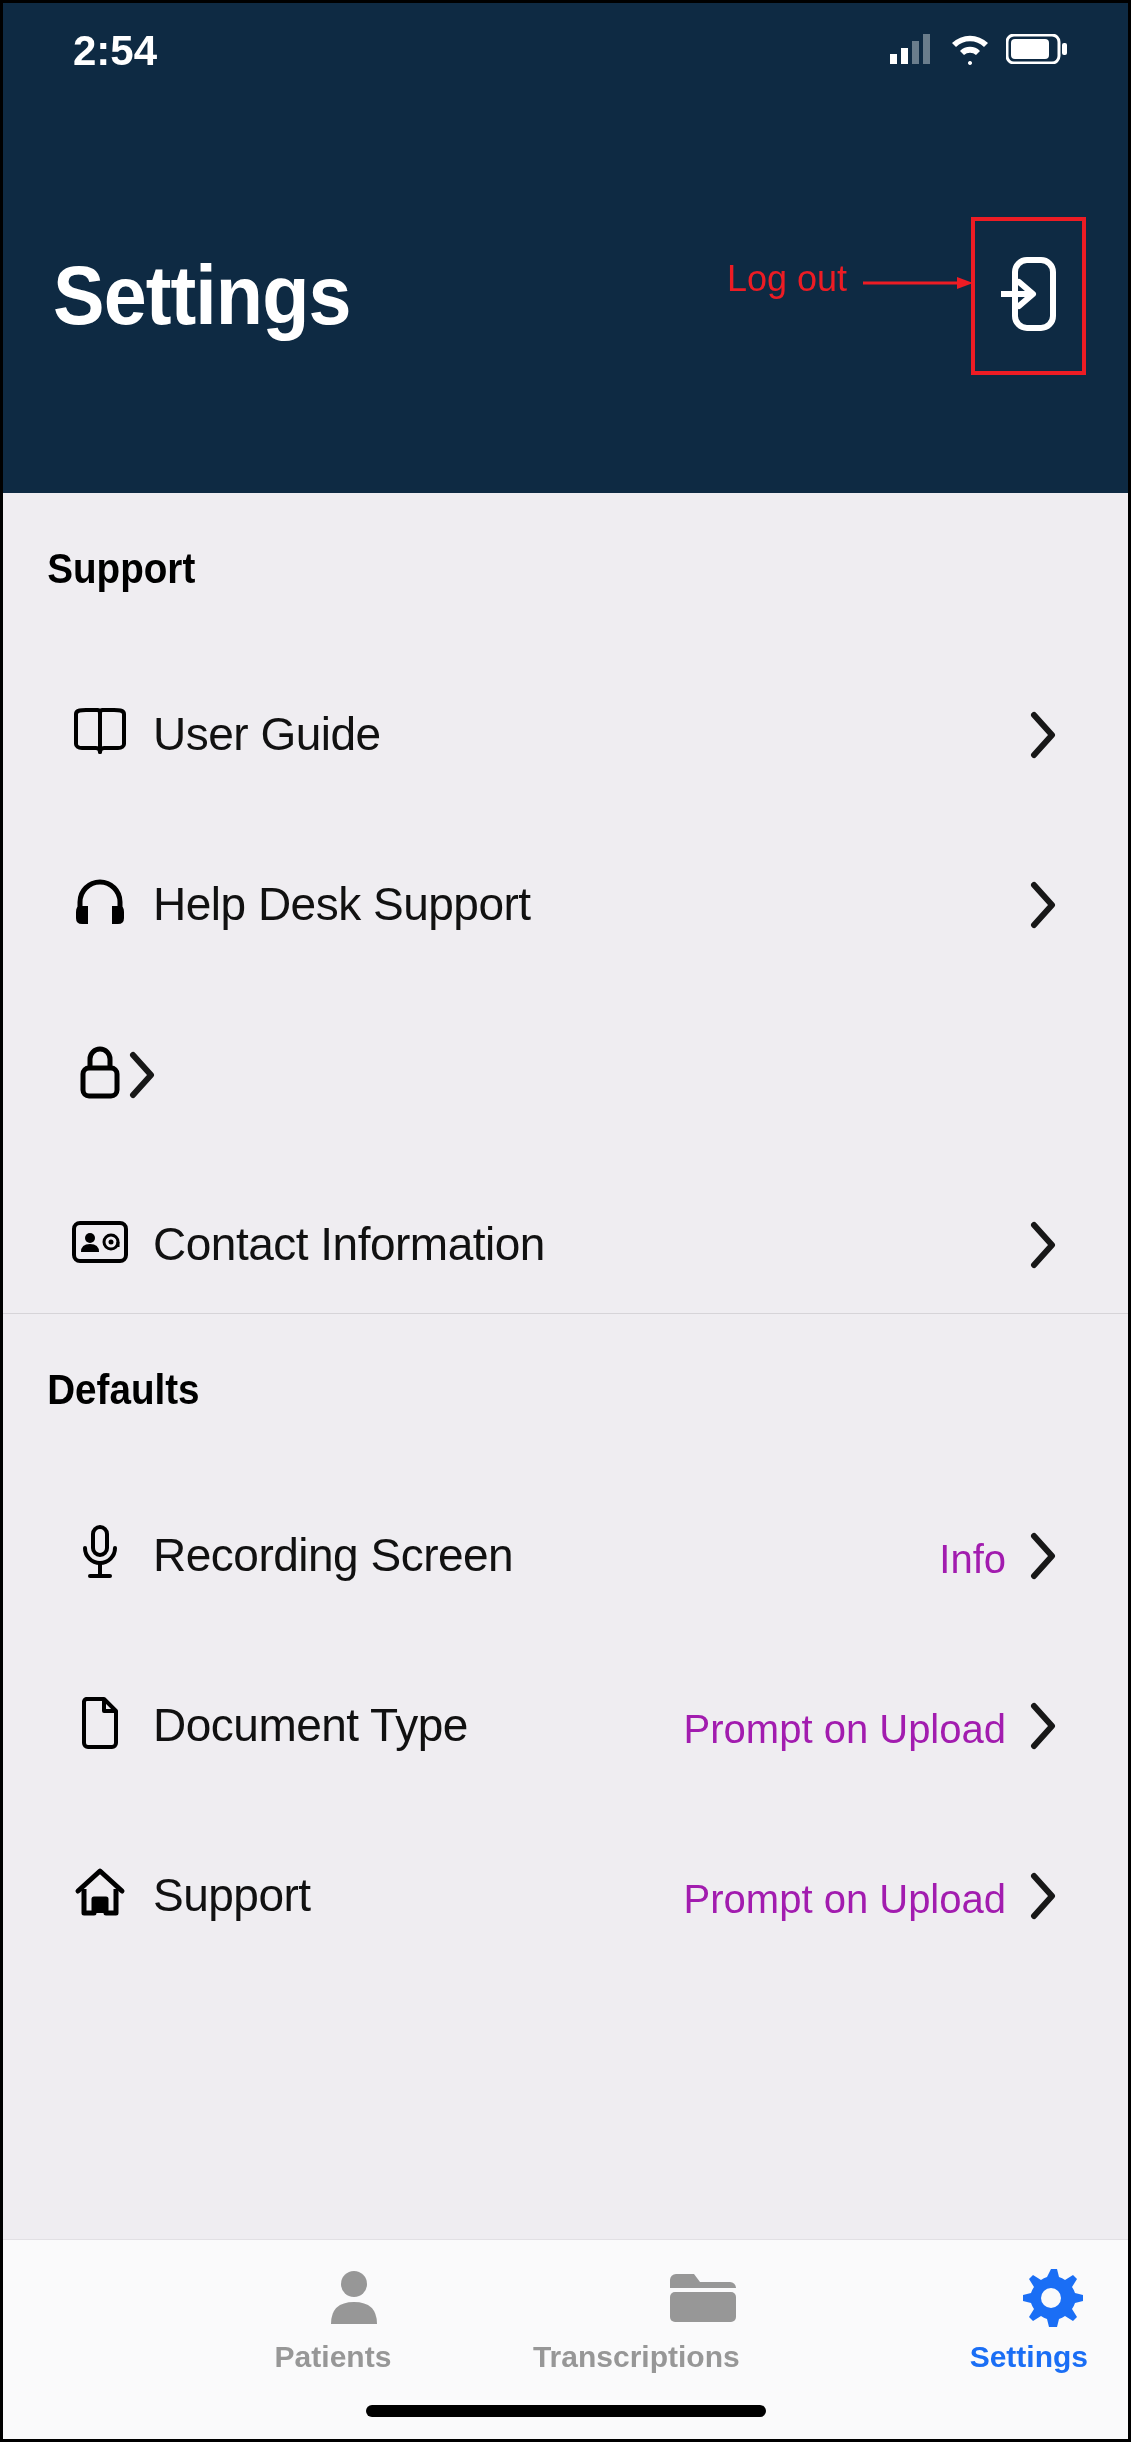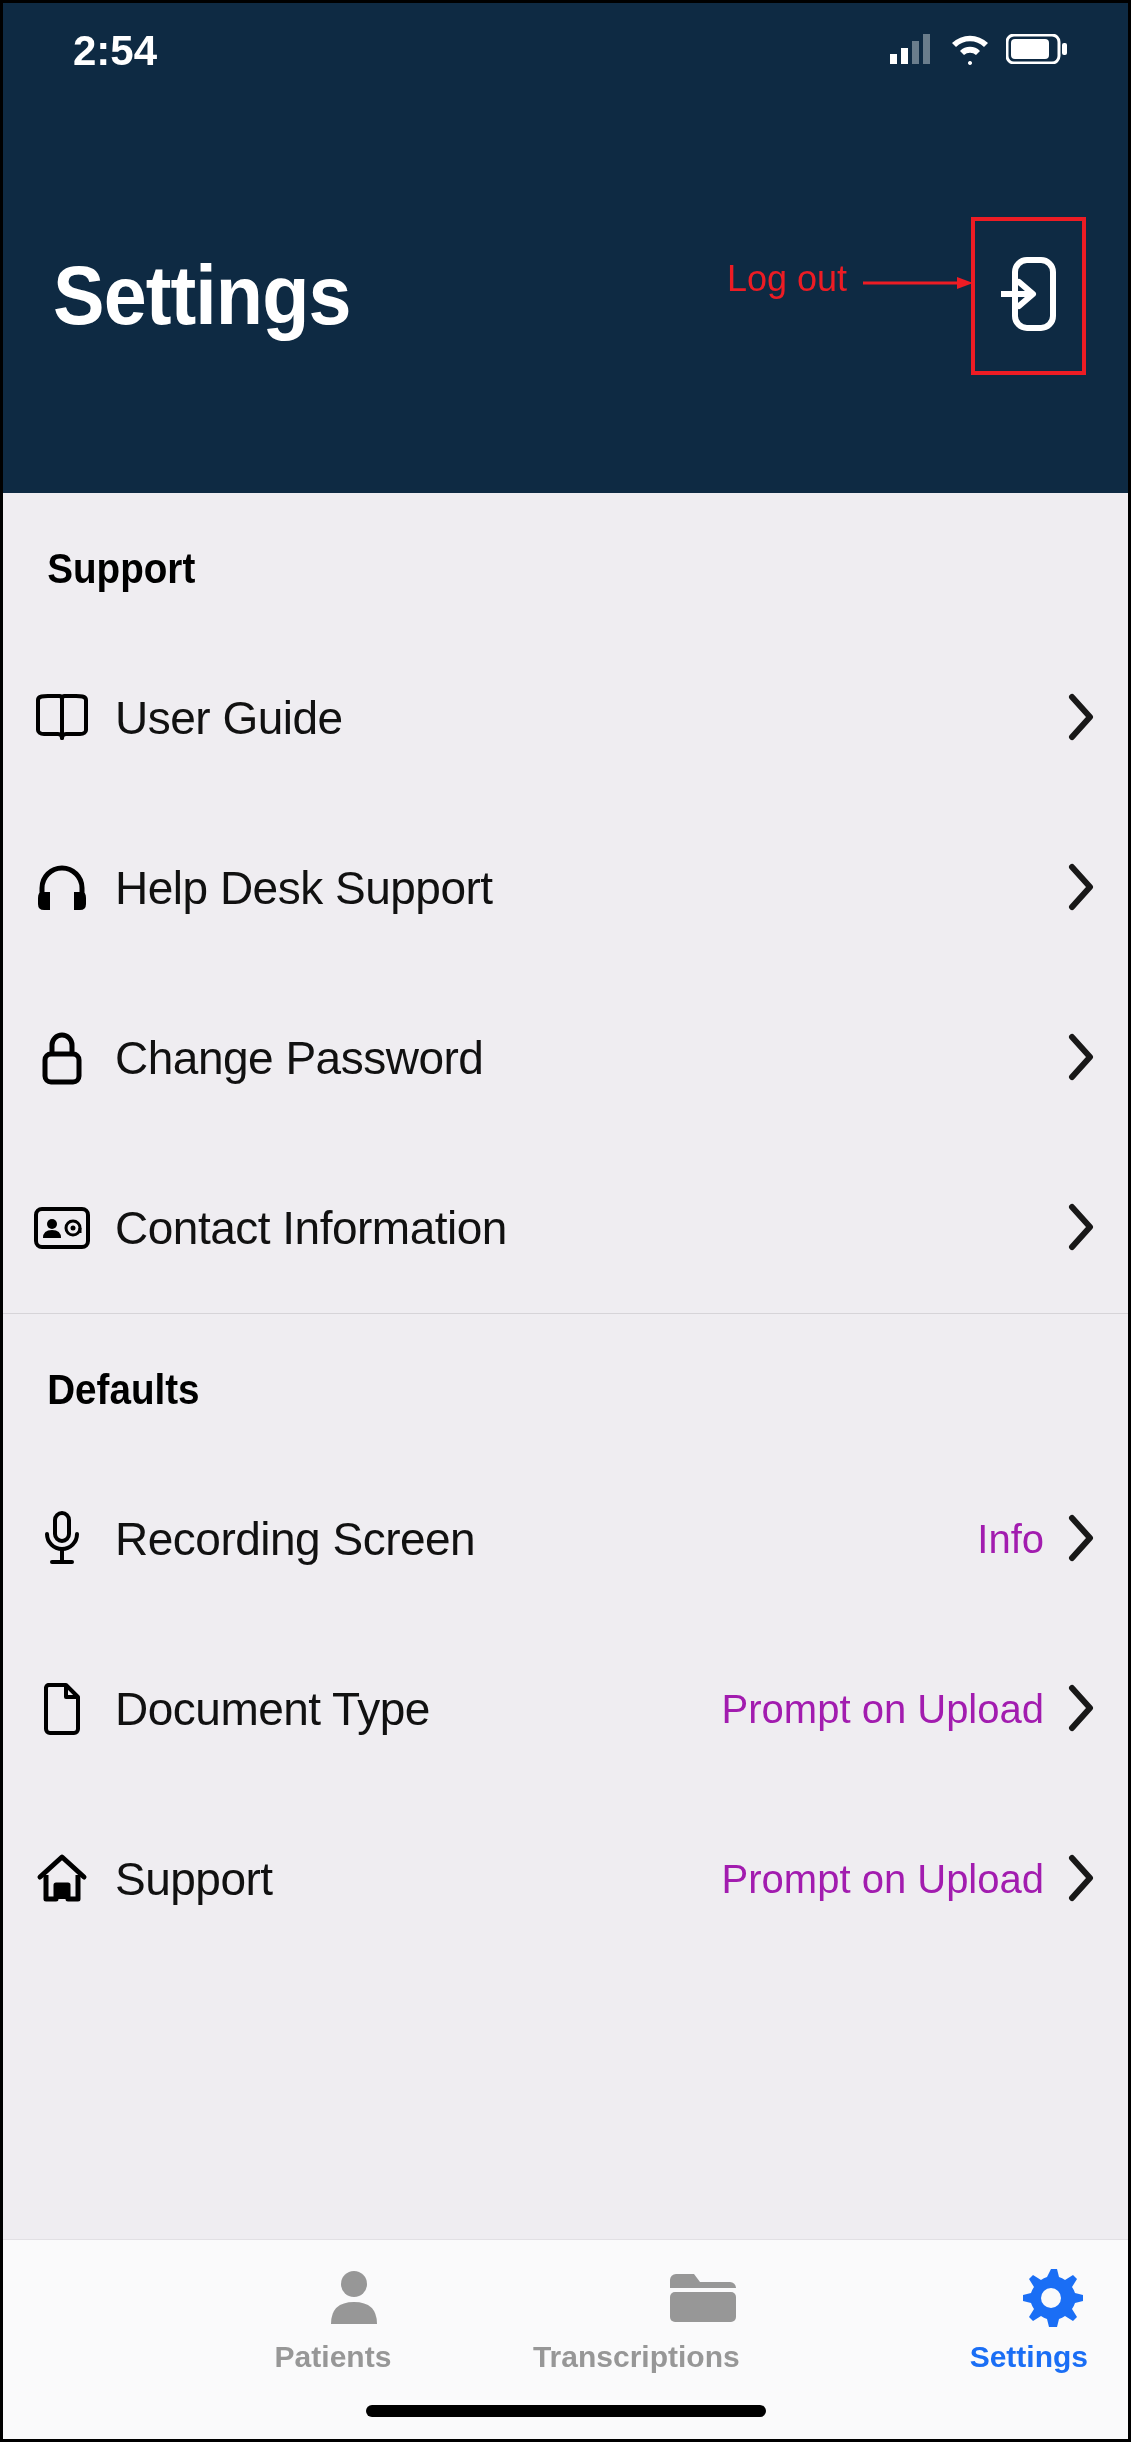--- a/index.html
+++ b/index.html
@@ -86,22 +86,22 @@
       font-size: 42px;
       font-weight: 700;
       padding: 52px 48px 40px;
       color: #000;
       font-stretch: condensed;
       transform: scaleX(0.92);
       transform-origin: left center;
     }
     .list-item {
       display: flex;
-      align-items: center;
-      padding: 42px 30px;
+      align-items: flex-end;
+      padding: 42px 68px;
       cursor: pointer;
       min-height: 170px;
     }
     .section-divider {
       border: none;
       border-top: 1px solid #d6d4d8;
     }
     .item-icon {
       width: 58px;
       height: 58px;
@@ -260,21 +260,20 @@
     </span>
   </div>
 
   <div class="list-item">
     <span class="item-icon">
       <svg width="44" height="56" viewBox="0 0 44 56">
         <rect x="5" y="24" width="34" height="28" rx="6" fill="none" stroke="#000" stroke-width="5"></rect>
         <path d="M12 24 L12 15 A10 10 0 0 1 32 15 L32 24" fill="none" stroke="#000" stroke-width="5"></path>
       </svg>
     </span>
-    <span class="item-label">Change Password</span>
     <span class="chevron">
       <svg width="28" height="48" viewBox="0 0 28 48">
           <polyline points="4,4 22,24 4,44" fill="none" stroke="#181818" stroke-width="6" stroke-linecap="round" stroke-linejoin="round"></polyline>
         </svg>
     </span>
   </div>
 
   <div class="list-item">
     <span class="item-icon">
       <svg width="58" height="44" viewBox="0 0 58 44">

